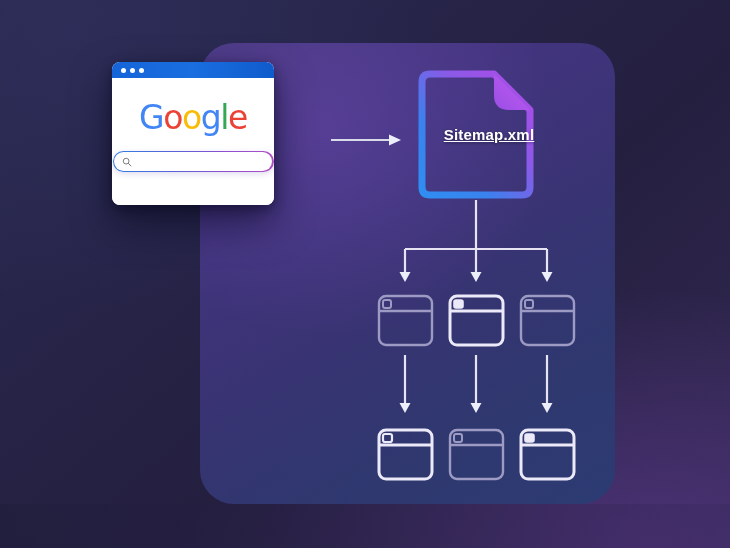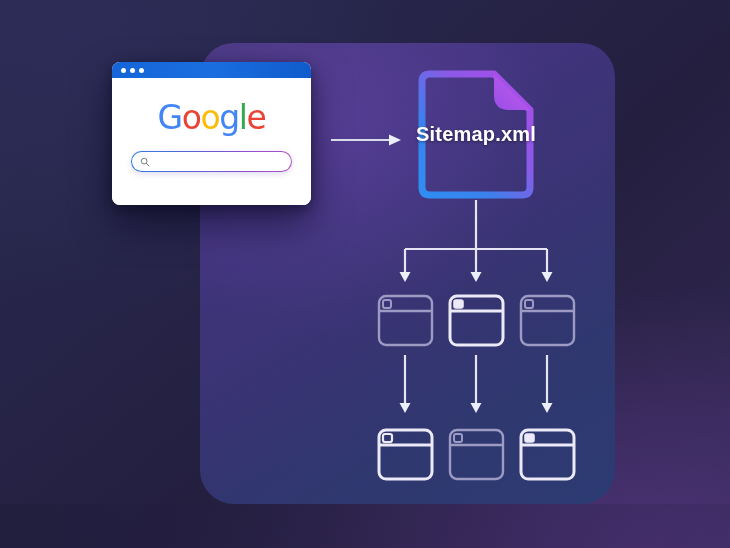--- a/index.html
+++ b/index.html
@@ -41,21 +41,21 @@
     border-radius: 34px;
     background: radial-gradient(ellipse 330px 300px at 30% 18%, rgba(120,80,190,0.35) 0%, rgba(120,80,190,0) 70%);
     pointer-events: none;
   }
 
   
   #browser {
     position: absolute;
     left: 112px;
     top: 62px;
-    width: 199px;
+    width: 162px;
     height: 143px;
     border-radius: 8px;
     background: #ffffff;
     box-shadow: 0 18px 38px rgba(5,5,25,0.55), 0 4px 12px rgba(5,5,25,0.4);
     overflow: hidden;
   }
   #browser-titlebar {
     height: 16px;
     background: linear-gradient(90deg, #1565d8 0%, #1a6ee0 50%, #0f5bcc 100%);
     display: flex;
@@ -128,33 +128,34 @@
   
   #file-icon {
     position: absolute;
     left: 414px;
     top: 68px;
     width: 124px;
     height: 133px;
   }
   #file-label {
     position: absolute;
-    left: 414px;
+    left: 427px;
     top: 68px;
     width: 124px;
     height: 133px;
     display: flex;
     align-items: center;
     justify-content: center;
     color: #ffffff;
-    font-size: 20px;
+    font-size: 15px;
     font-weight: bold;
     letter-spacing: 0.2px;
     text-shadow: 0 1px 3px rgba(0,0,0,0.45);
     user-select: none;
+    text-decoration: underline;
   }
 
   
   #tree-top {
     position: absolute;
     left: 390px;
     top: 200px;
     width: 172px;
     height: 92px;
   }

